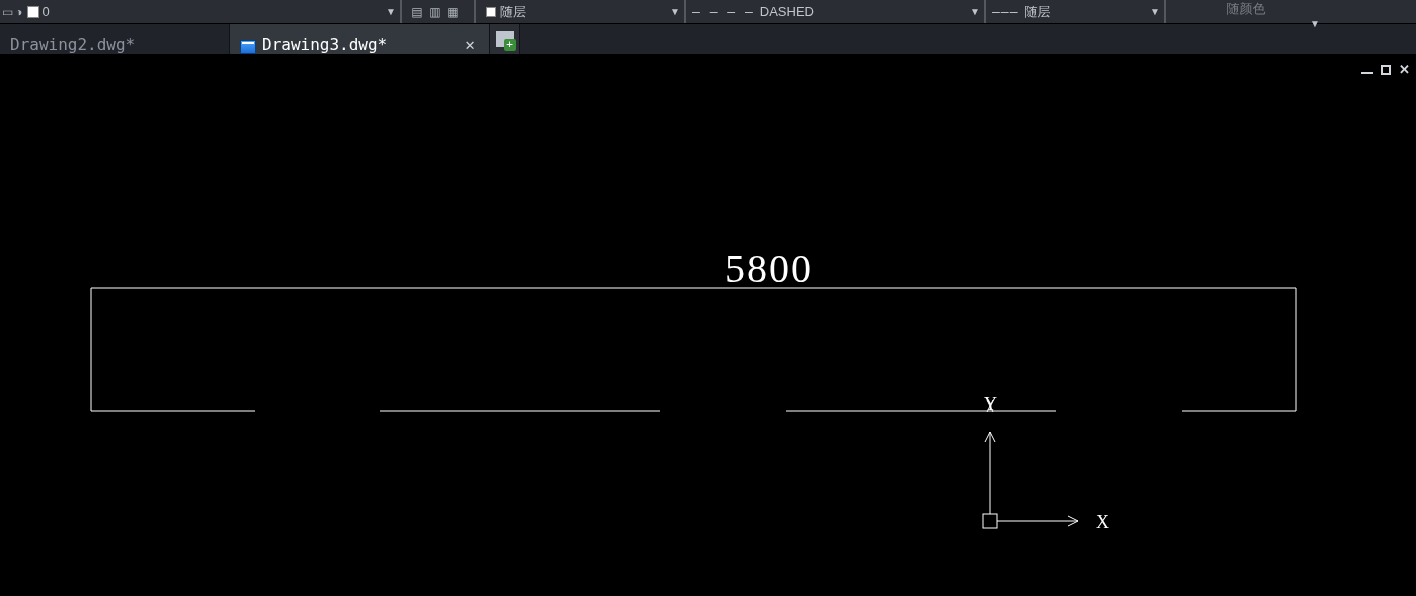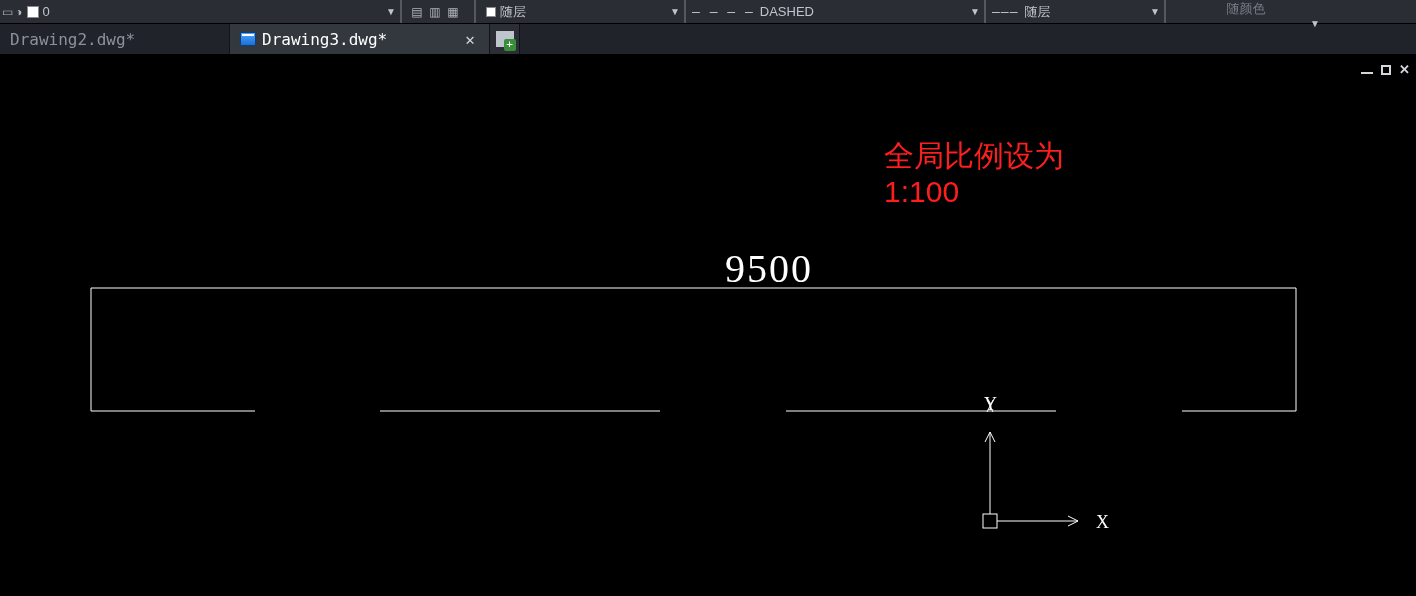--- a/index.html
+++ b/index.html
@@ -67,21 +67,21 @@
   .tabbar {
     display: flex;
     align-items: stretch;
     height: 30px;
     background: #20232a;
     font-family: "Consolas", "SimSun", monospace;
     font-size: 16px;
   }
   .tab {
     display: flex;
-    align-items: center;
+    align-items: flex-end;
     padding: 0 10px;
     color: #8c929c;
     border-right: 1px solid #101217;
     min-width: 230px;
     cursor: pointer;
   }
   .tab.active {
     background: #33373e;
     color: #ffffff;
   }
@@ -251,20 +251,18 @@
       <polyline points="985,388 990,378 995,388"></polyline>
 
       <line x1="997" y1="467" x2="1078" y2="467"></line>
       <polyline points="1068,462 1078,467 1068,472"></polyline>
 
       <line x1="987" y1="346" x2="993" y2="358"></line>
       <line x1="993" y1="346" x2="987" y2="358"></line>
     </g>
   </svg>
 
-  <div class="annotation" style="left:884px; top:84px;"><span>全局比例设为</span>
-<span>1:100</span></div>
-
-  <div class="dim-text" style="left:769px; top:191px;">9500</div>
+
+  <div class="dim-text" style="left:769px; top:191px;">5800</div>
 
   <div class="axis-label" style="left:1096px; top:458px;">X</div>
   <div class="axis-label" style="left:984px; top:340px;">Y</div>
 </div>
 
 </body></html>

